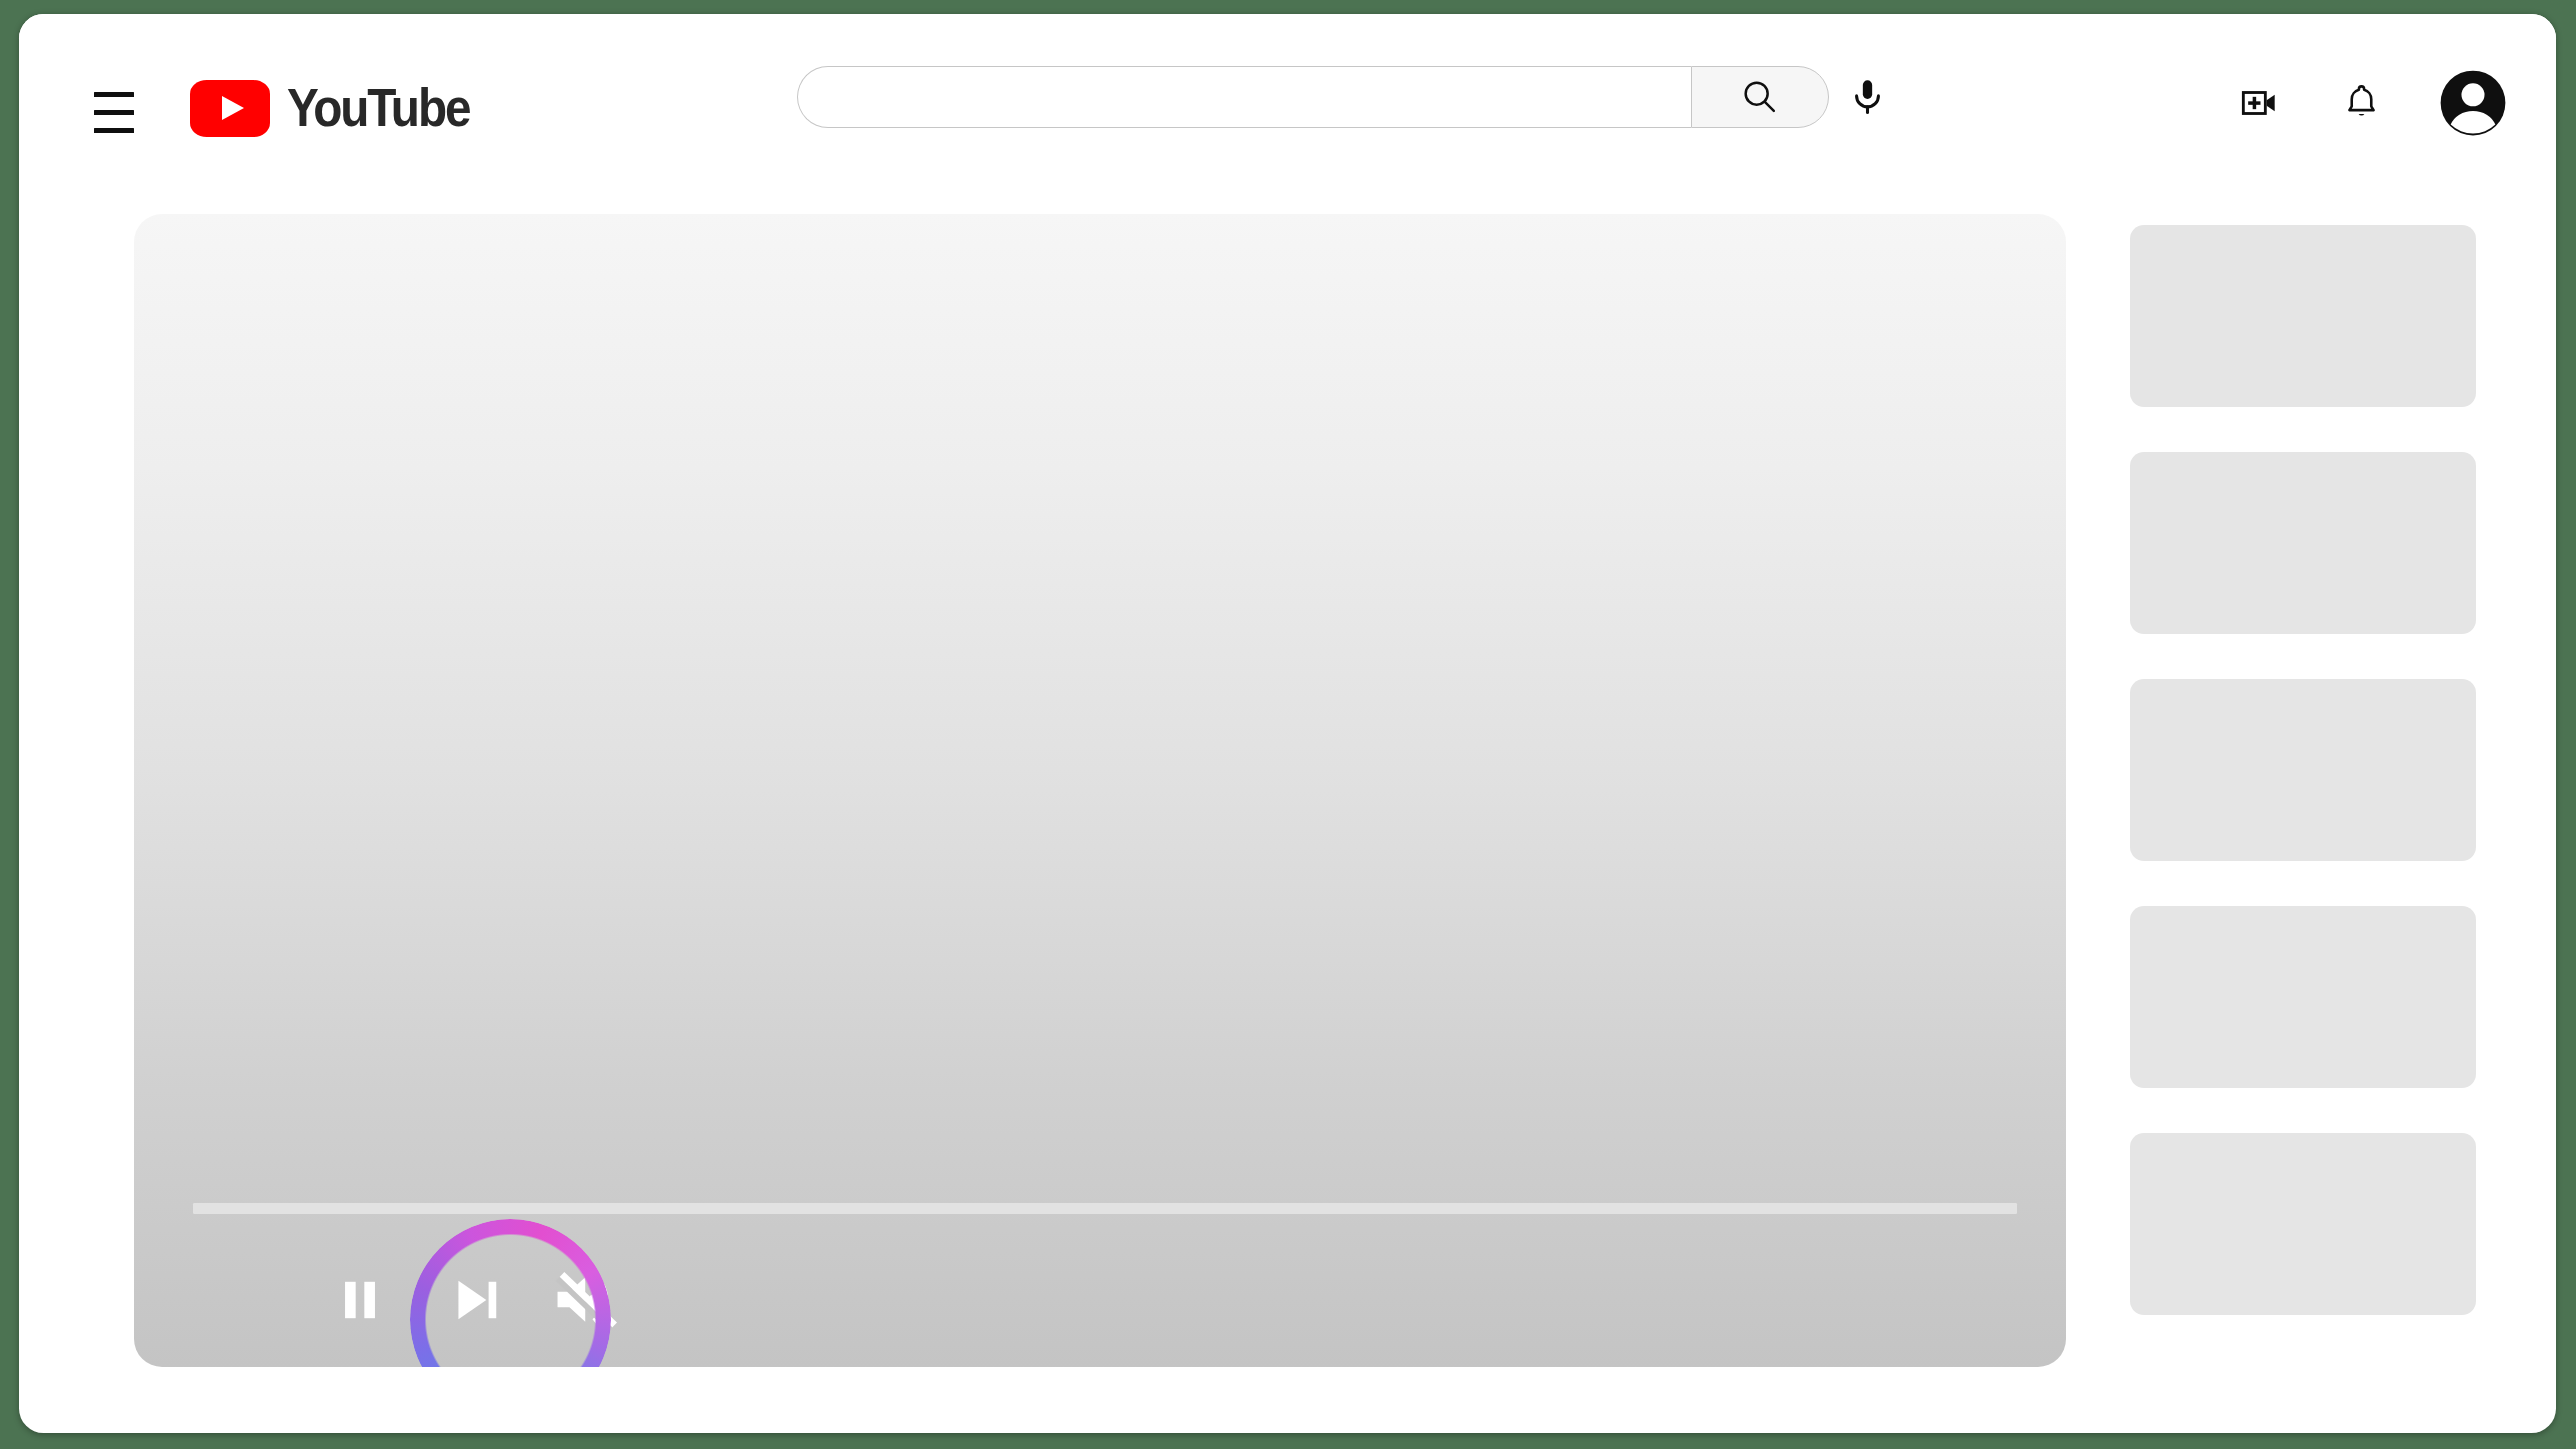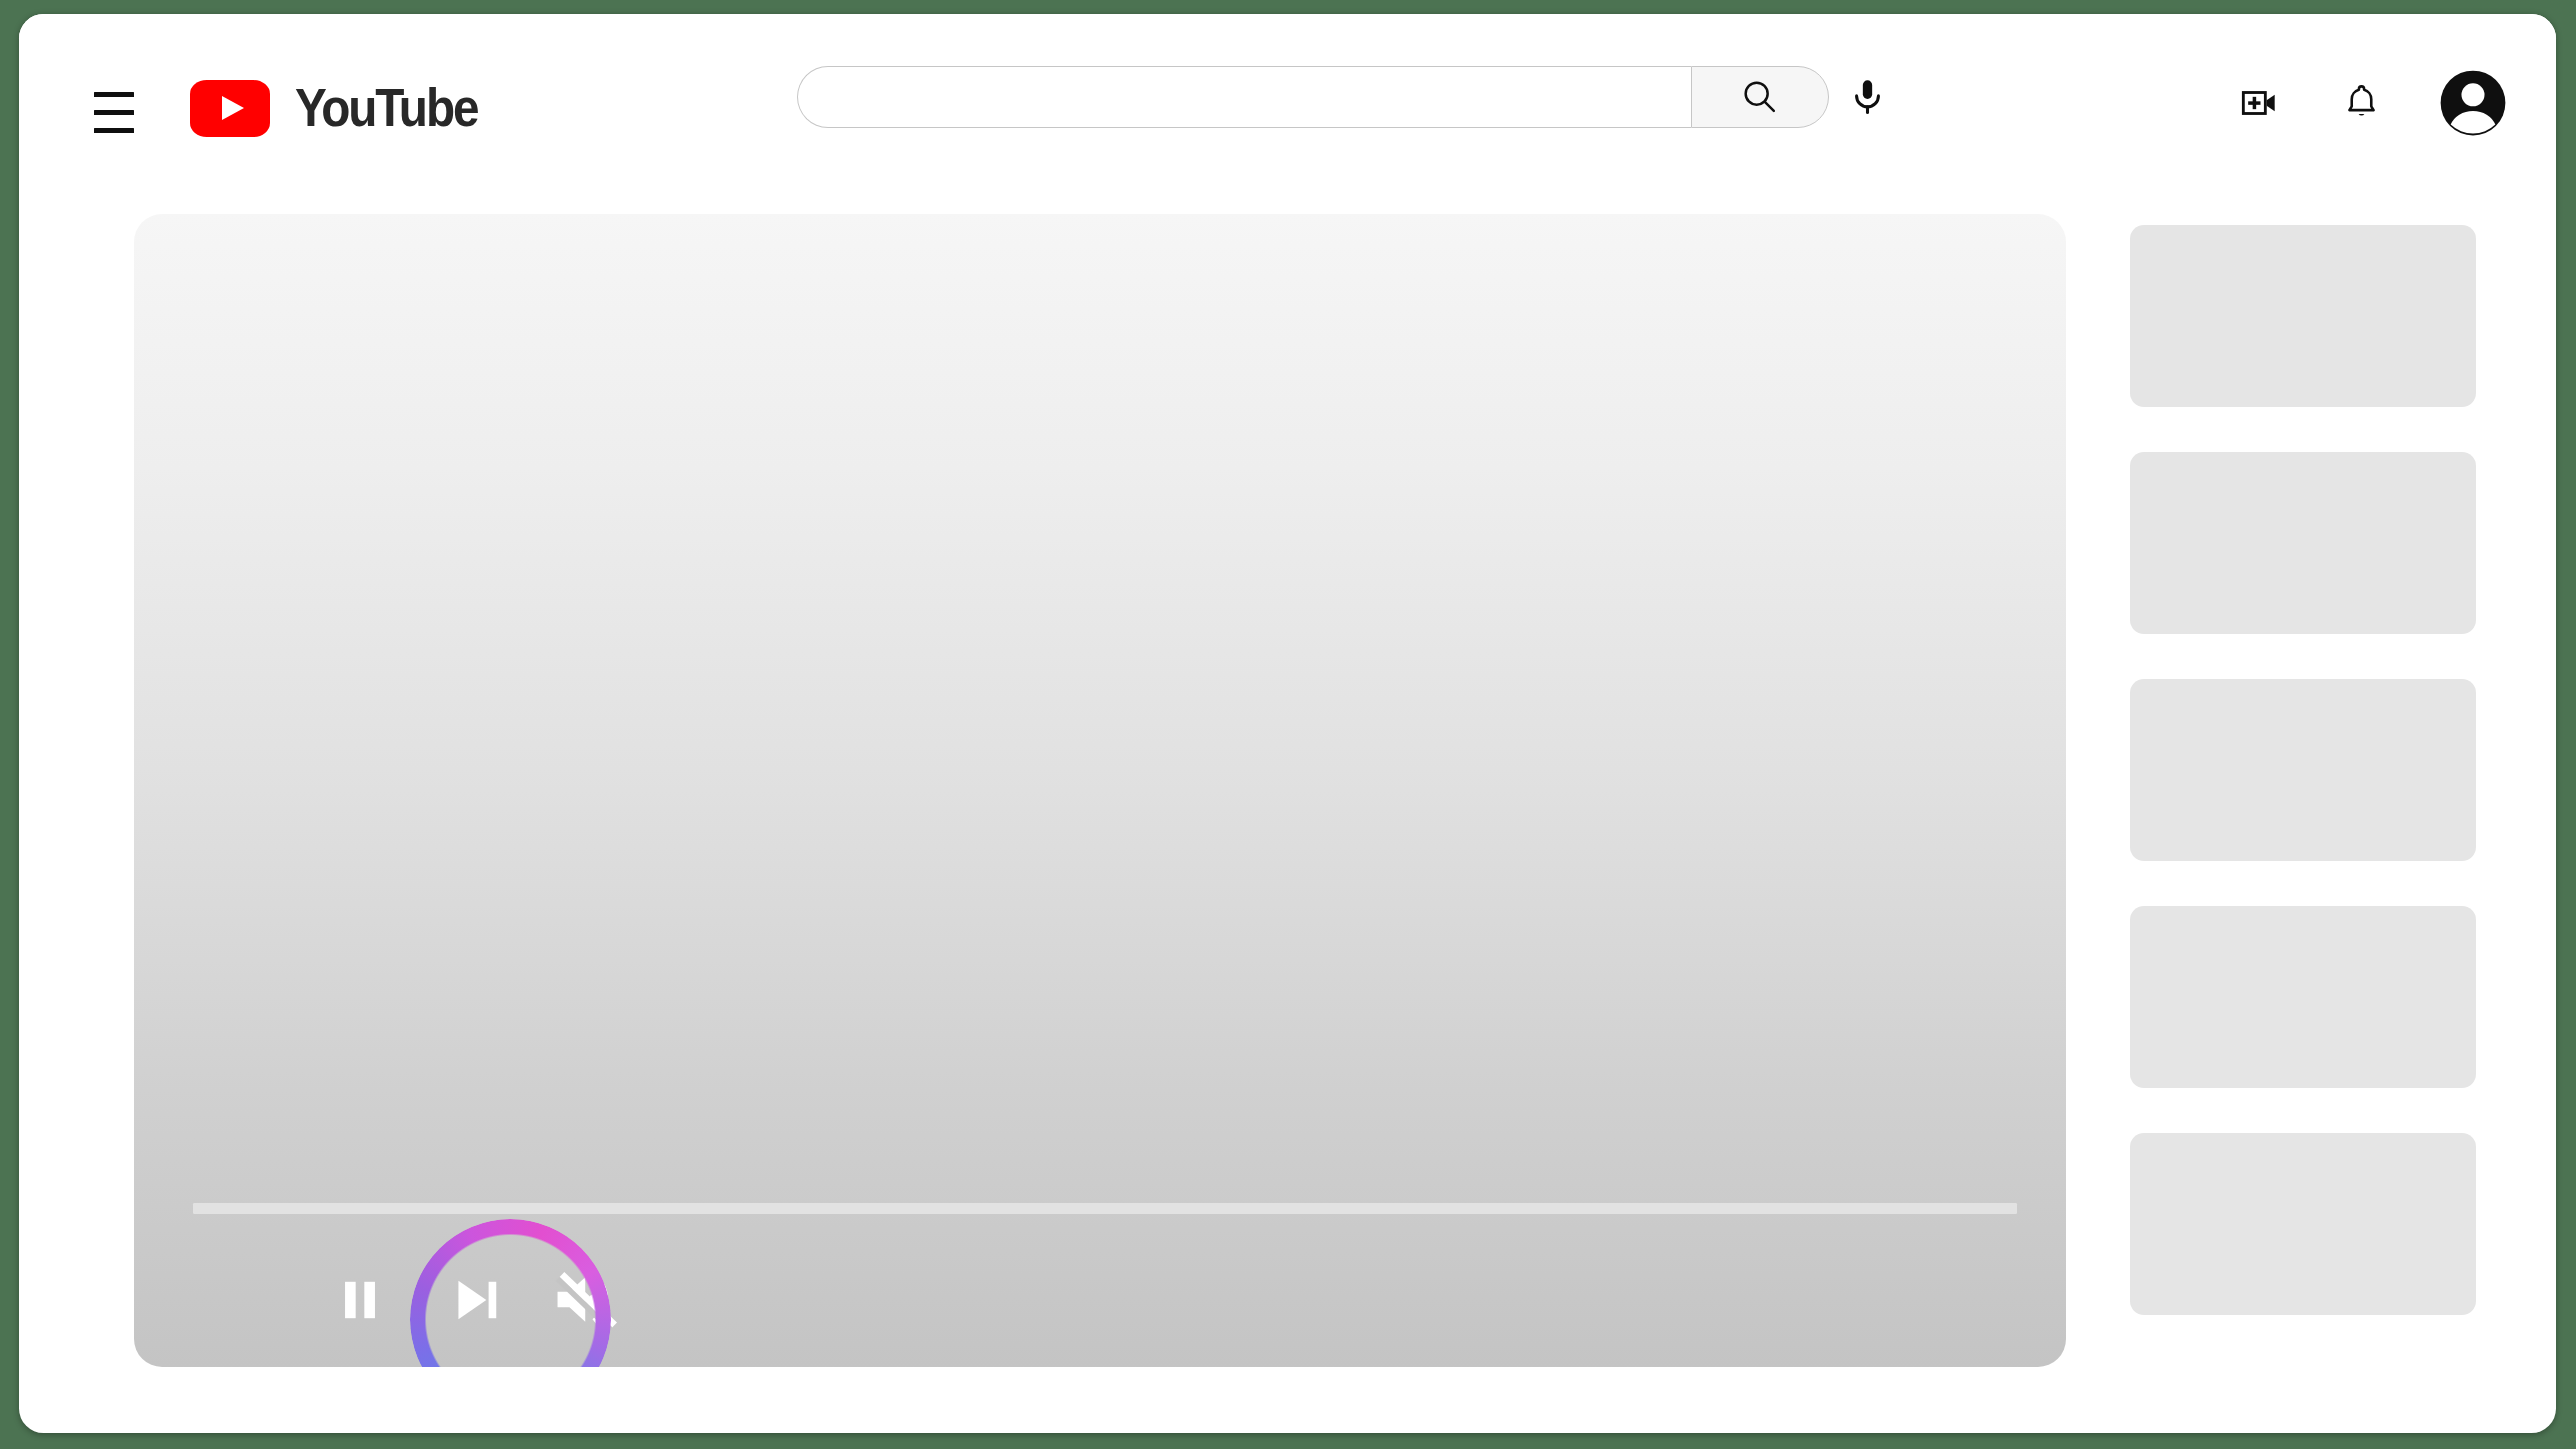--- a/index.html
+++ b/index.html
@@ -59,21 +59,21 @@
   }
 
   
   #logo {
     position: absolute;
     left: 171px;
     top: 58px;
     height: 73px;
     display: flex;
     align-items: center;
-    gap: 25px;
+    gap: 17px;
     cursor: pointer;
   }
   #logo-mark {
     width: 80px;
     height: 57px;
     background: #ff0000;
     border-radius: 16.7px / 14px;
     position: relative;
     flex: none;
   }

